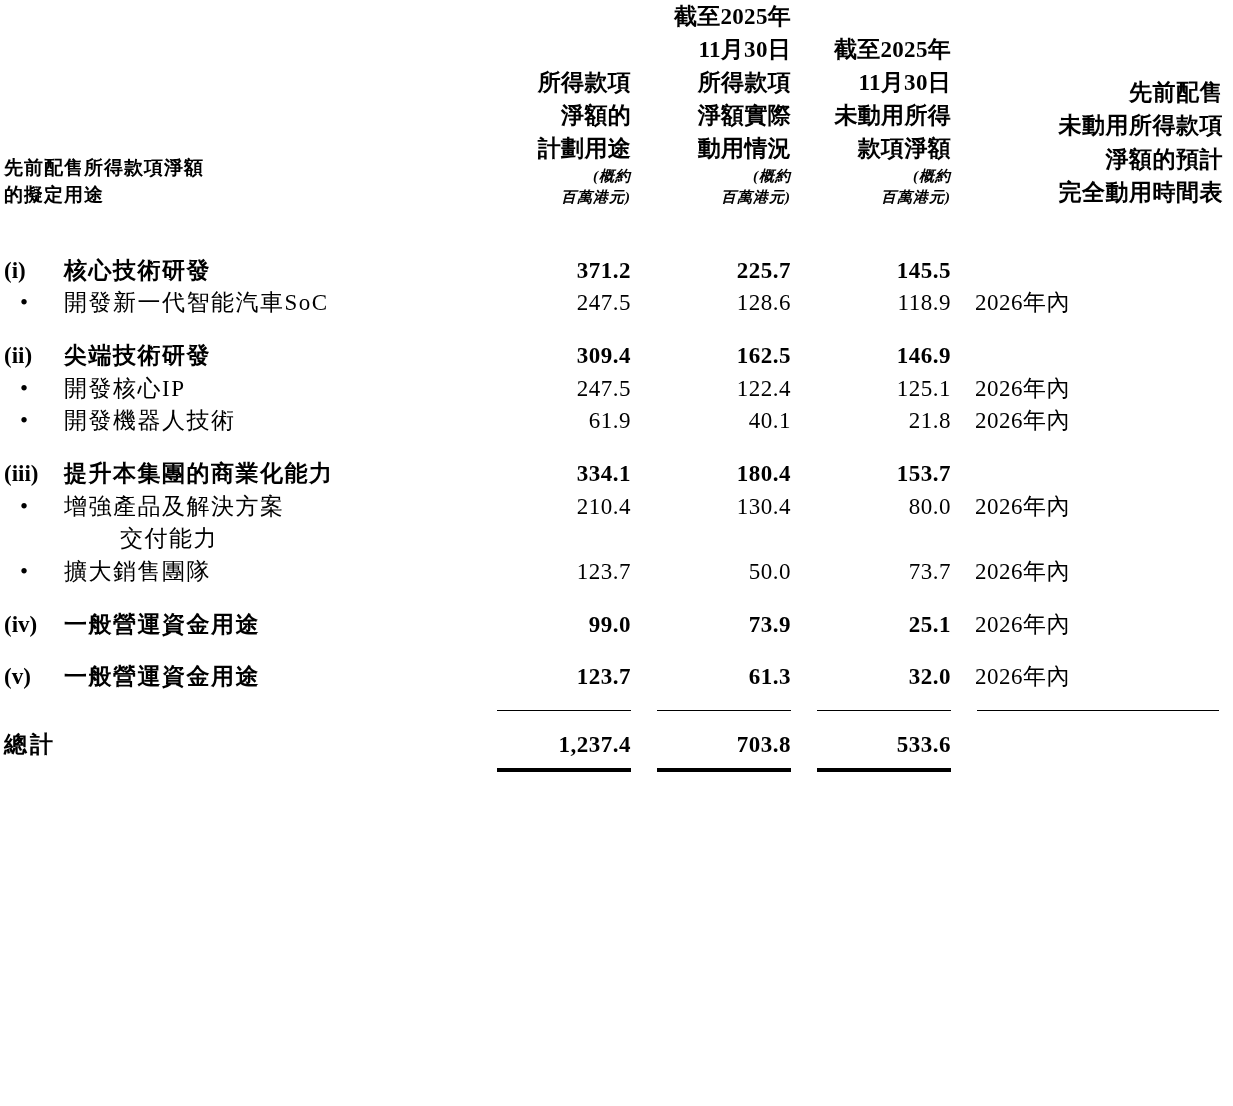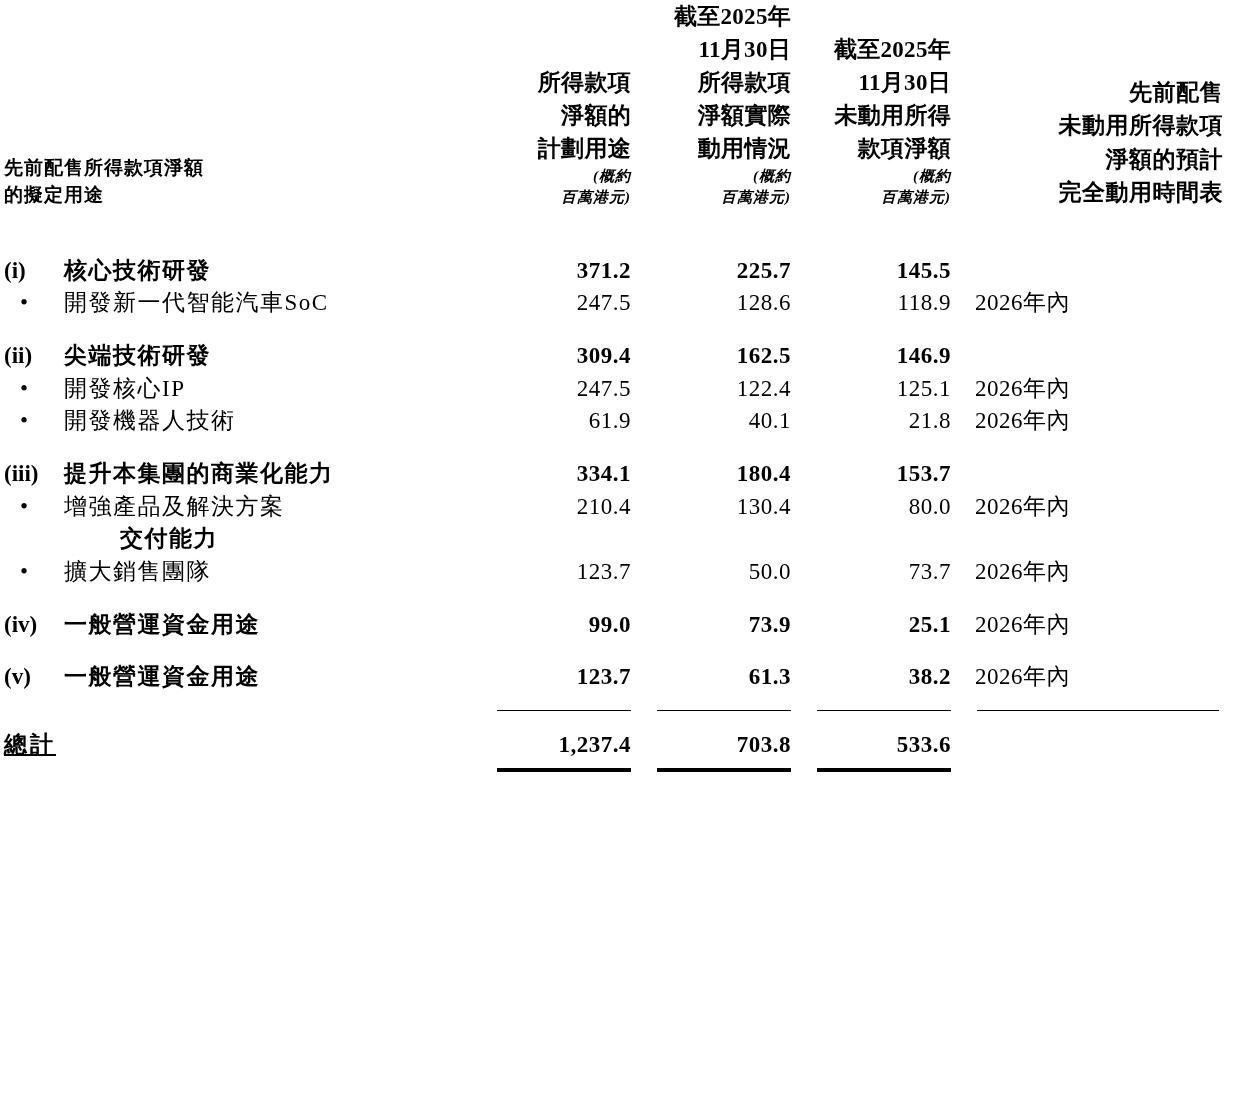--- a/index.html
+++ b/index.html
@@ -122,21 +122,20 @@
     letter-spacing: 0;
   }
   .cont-label {
     text-align: left;
     padding-left: 4px;
     letter-spacing: 1.5px;
   }
   .cont-label .ind {
     display: inline-block;
     padding-left: 116px;
-    font-weight: bold;
   }
   .spacer-md td { height: 26px; }
 
   
   .rule td { height: 1px; padding: 0; }
   .rule .rl {
     height: 0;
     border-top: 1.6px solid #000;
     margin-right: 14px;
     margin-left: 12px;
@@ -144,21 +143,20 @@
   .rule-thick .rl {
     border-top: 4px solid #000;
   }
   .rule-gap td { height: 16px; }
   .total-row td { padding-top: 18px; padding-bottom: 6px; }
   .total-label {
     text-align: left;
     font-weight: bold;
     letter-spacing: 3px;
     padding-left: 4px;
-    text-decoration: underline;
   }
 </style>
 </head>
 <body>
 
 <div class="page">
 
   <table class="fin">
     <colgroup>
       <col class="c-label">
@@ -307,21 +305,21 @@
       <td class="num b">25.1</td>
       <td class="sched">2026年內</td>
     </tr>
 
     <tr class="sec-row">
       <td class="sec-label">
         <span class="rom">(v)</span><span>一般營運資金用途</span>
       </td>
       <td class="num b">123.7</td>
       <td class="num b">61.3</td>
-      <td class="num b">38.2</td>
+      <td class="num b">32.0</td>
       <td class="sched">2026年內</td>
     </tr>
 
     <tr class="rule-gap">
           <td colspan="5"></td>
         </tr>
     <tr class="rule">
       <td></td>
       <td>
             <div class="rl"></div>

